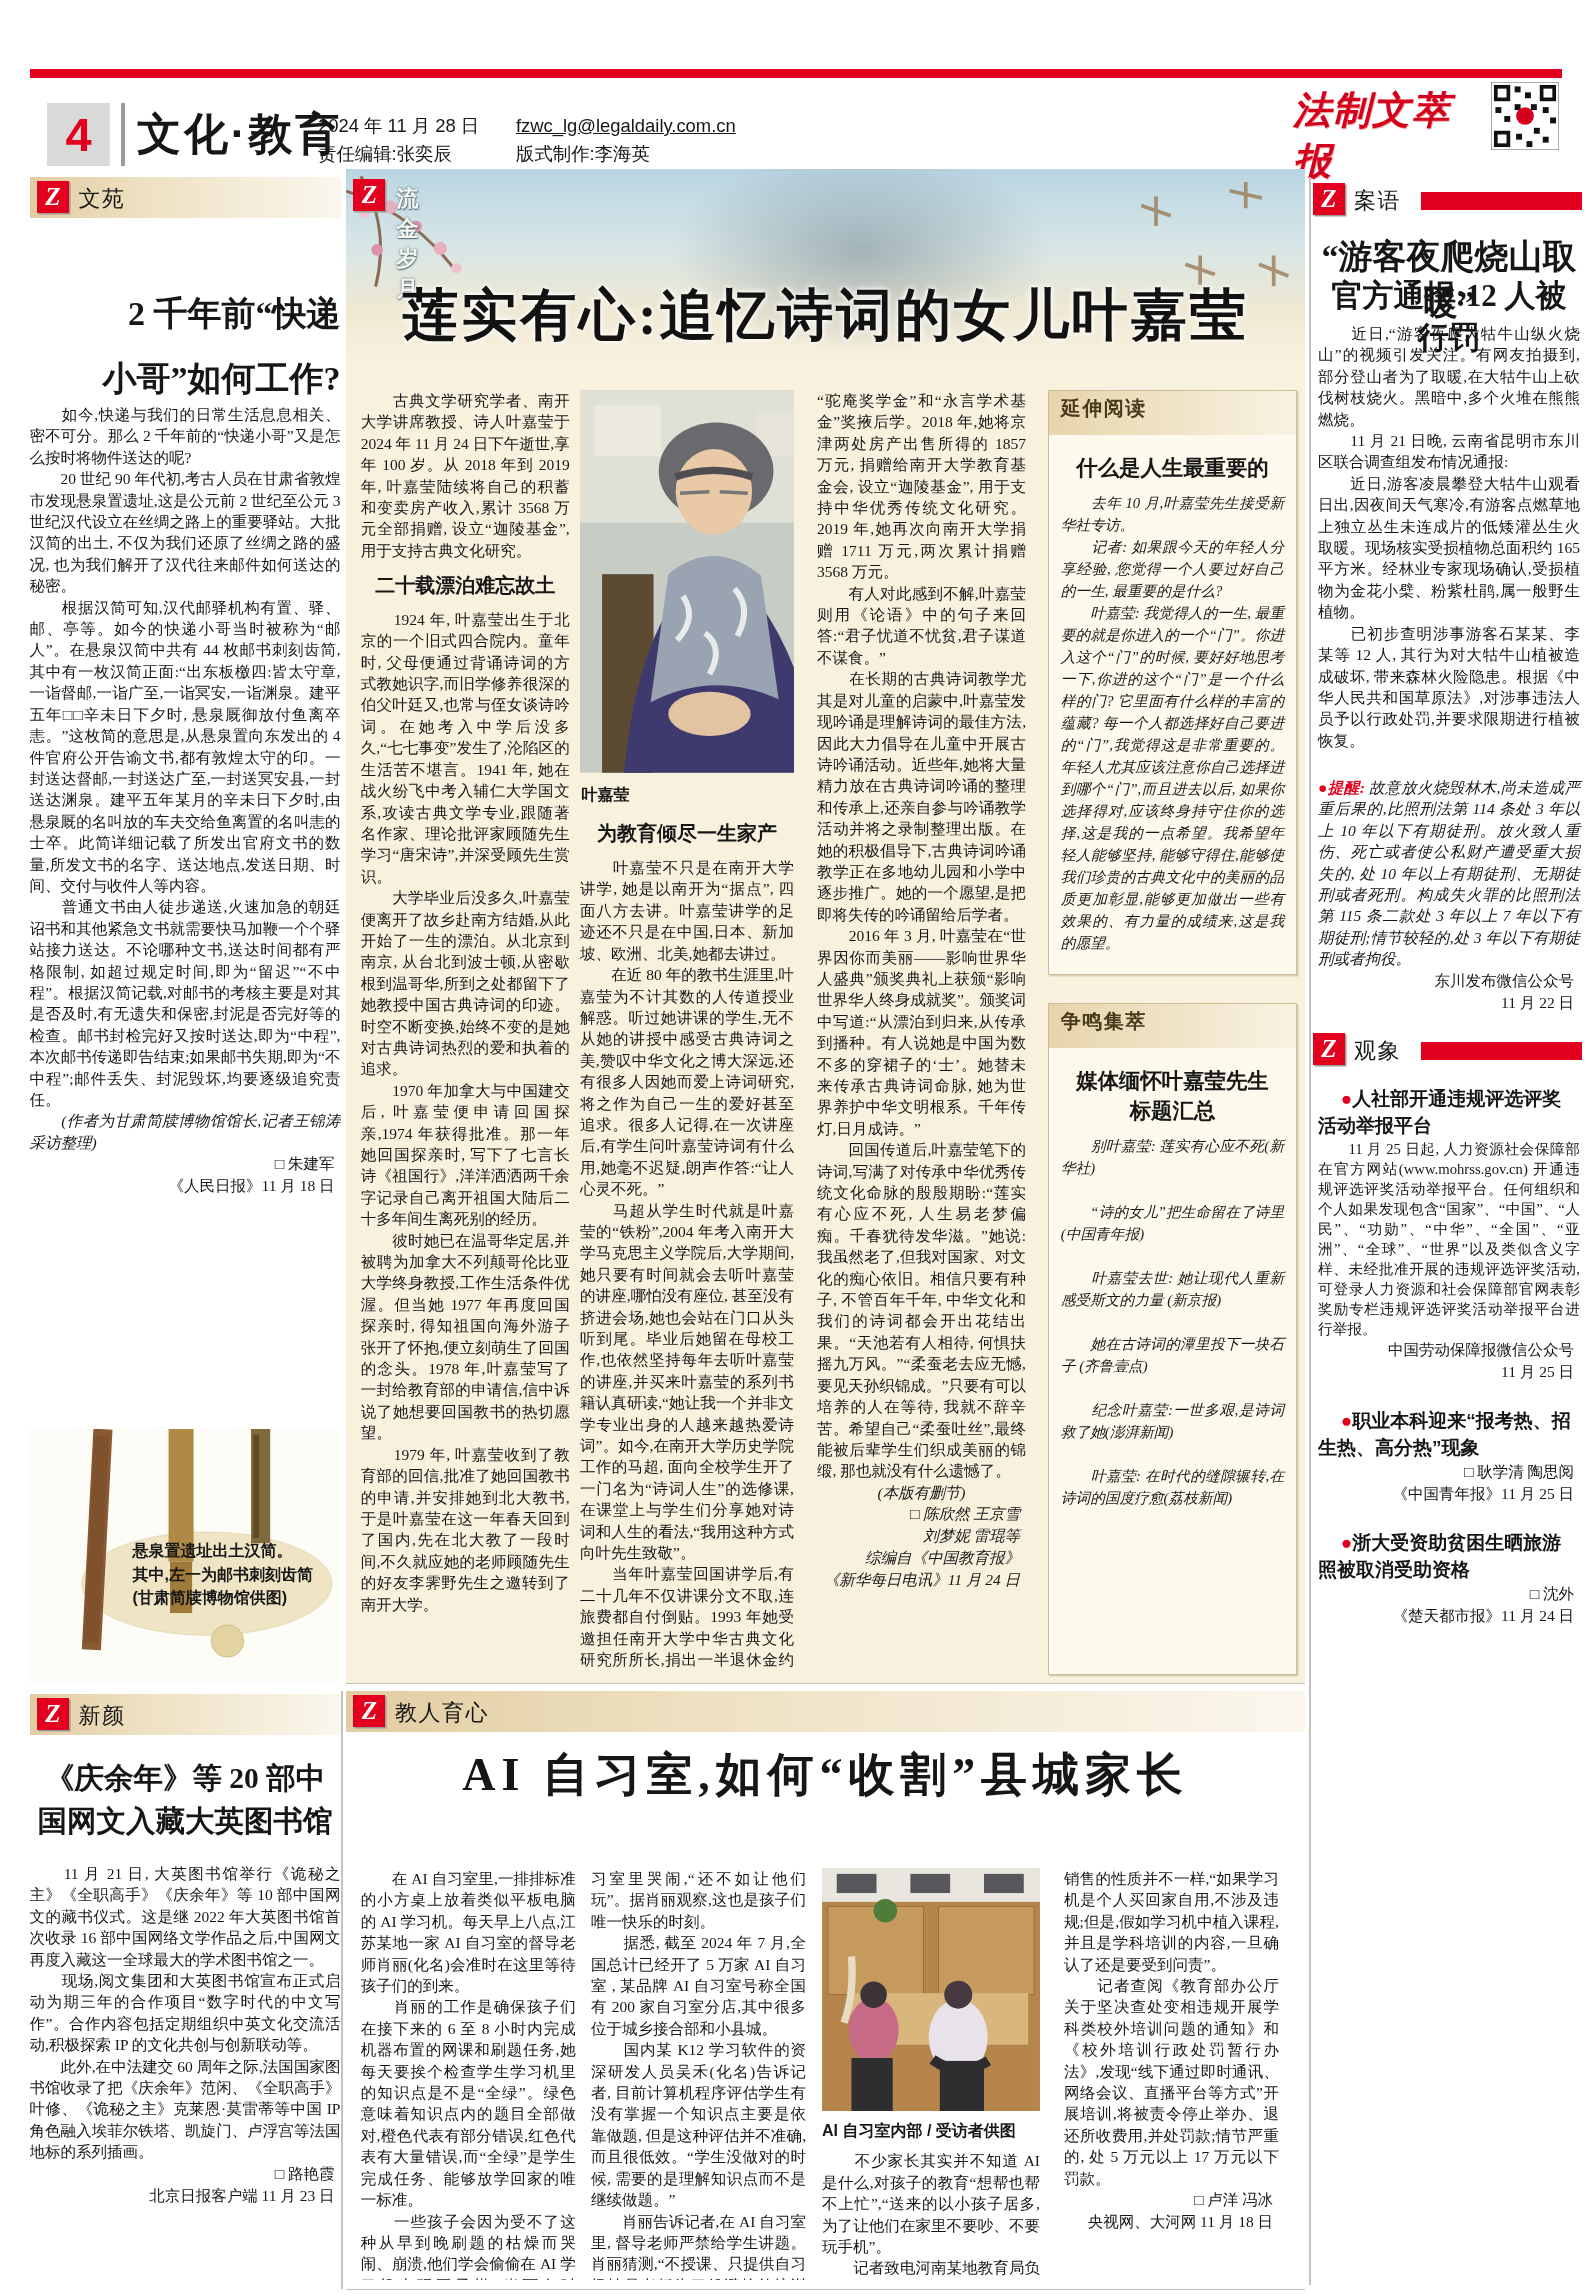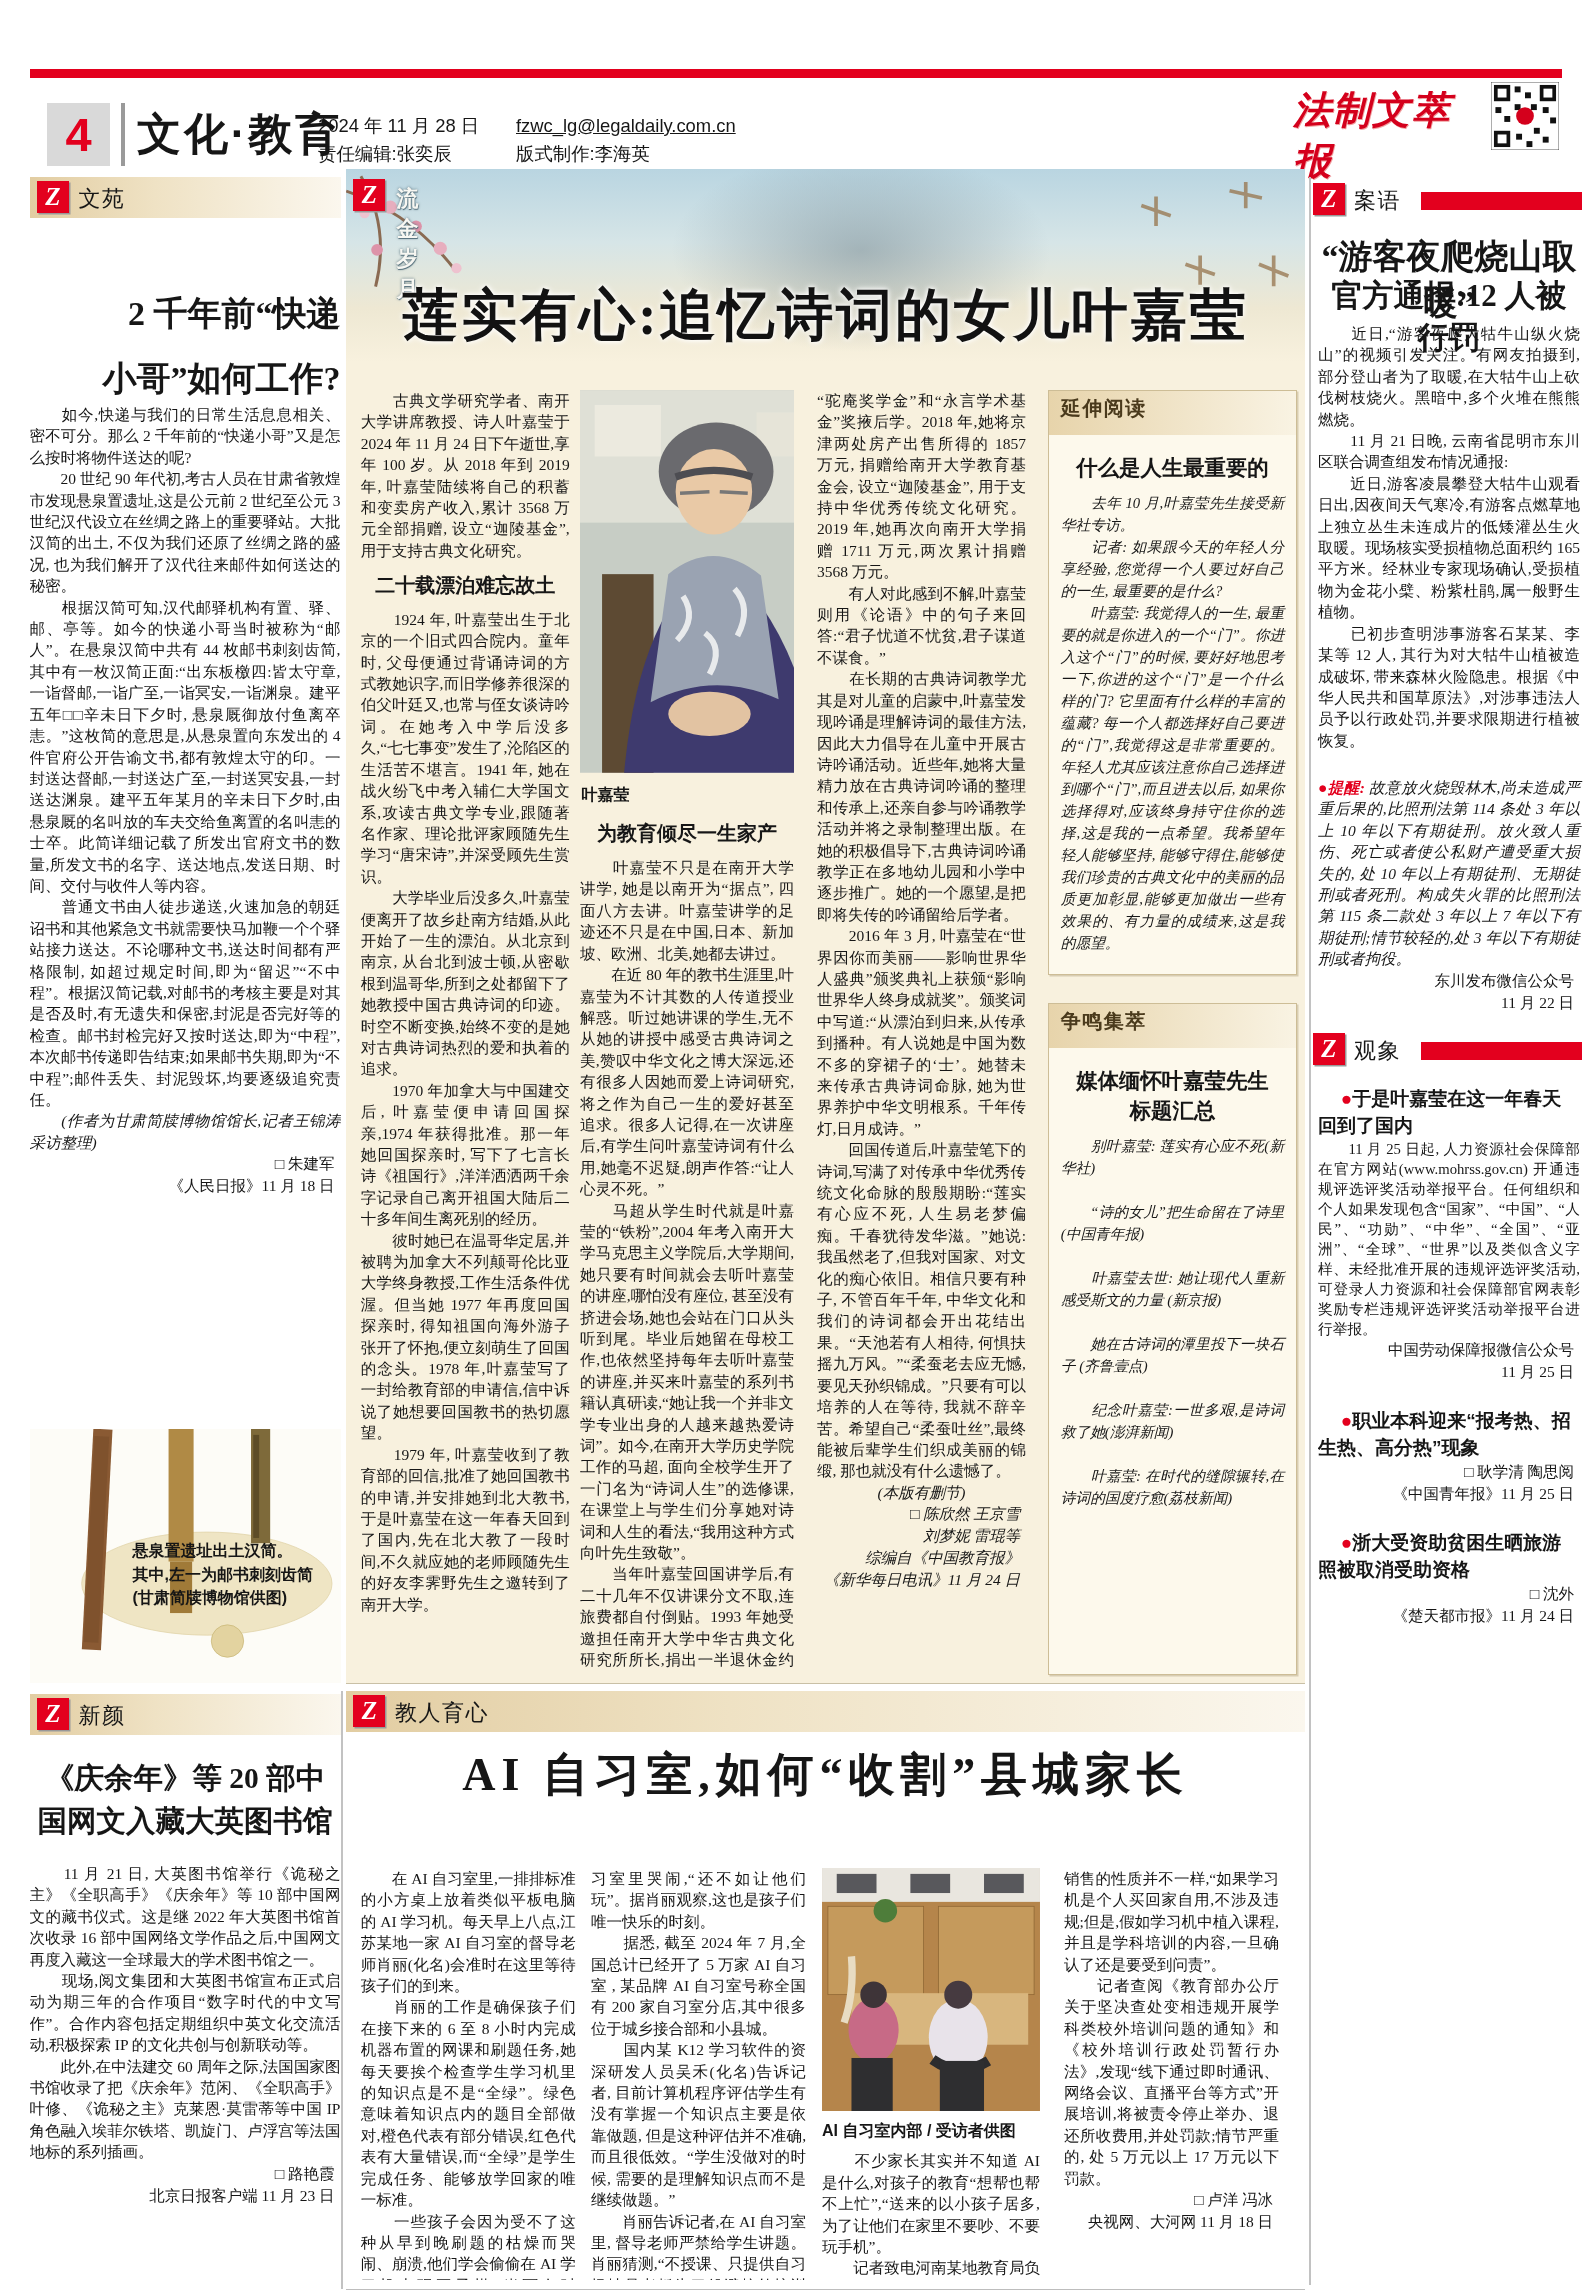--- a/index.html
+++ b/index.html
@@ -271,21 +271,21 @@
 11 月 22 日</div>
   </div>
 
   <div class="abs" style="left:1313px;top:1030px;width:268px;height:41px;">
     <div class="zlogo" style="left:0;top:2.9px;">Z</div>
     <div class="striplabel" style="left:41px;top:5.9px;">观象</div>
     <div class="redbar" style="left:108px;width:161px;"></div>
   </div>
   <div class="abs" style="left:1318px;top:1086px;width:262px;height:1200px;overflow:hidden;">
     <div>
-      <div class="gx-head"><span class="dot">●</span><span>于是叶嘉莹在这一年春天回到了国内</span></div>
+      <div class="gx-head"><span class="dot">●</span><span>人社部开通违规评选评奖活动举报平台</span></div>
       <div class="body19">　　11 月 25 日起, 人力资源社会保障部在官方网站(www.mohrss.gov.cn) 开通违规评选评奖活动举报平台。任何组织和个人如果发现包含“国家”、“中国”、“人民”、“功勋”、“中华”、“全国”、“亚洲”、“全球”、“世界”以及类似含义字样、未经批准开展的违规评选评奖活动,可登录人力资源和社会保障部官网表彰奖励专栏违规评选评奖活动举报平台进行举报。</div>
       <div class="byline">中国劳动保障报微信公众号
 11 月 25 日</div>
     </div>
     <div style="margin-top:25px;">
       <div class="gx-head"><span class="dot">●</span><span>职业本科迎来“报考热、招生热、高分热”现象</span></div>
       <div class="byline">□ 耿学清 陶思阅</div>
       <div class="byline">《中国青年报》11 月 25 日</div>
     </div>
     <div style="margin-top:25px;">

